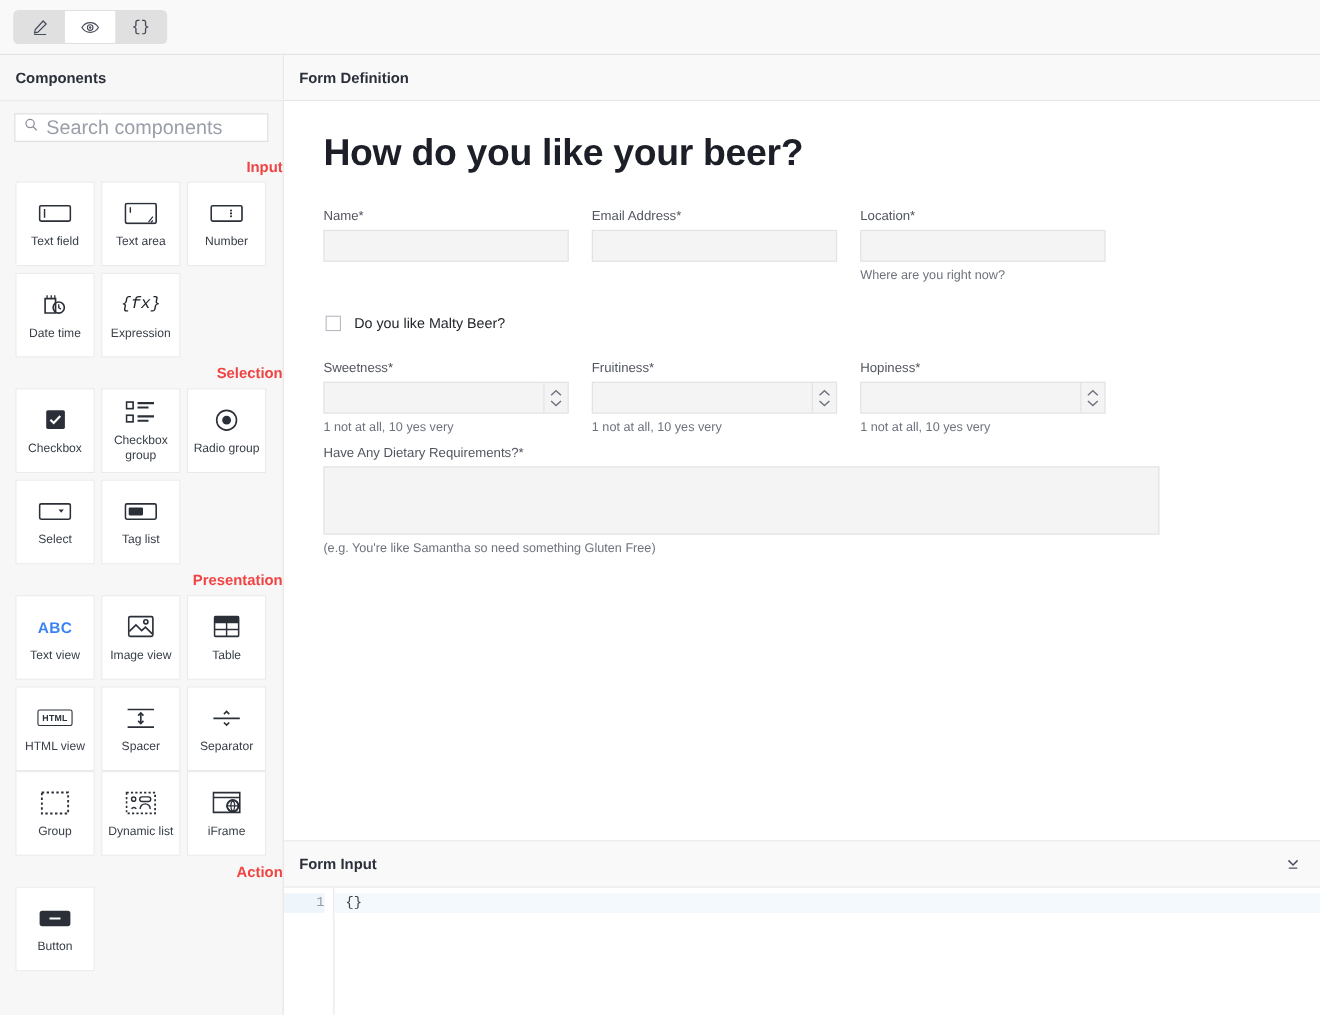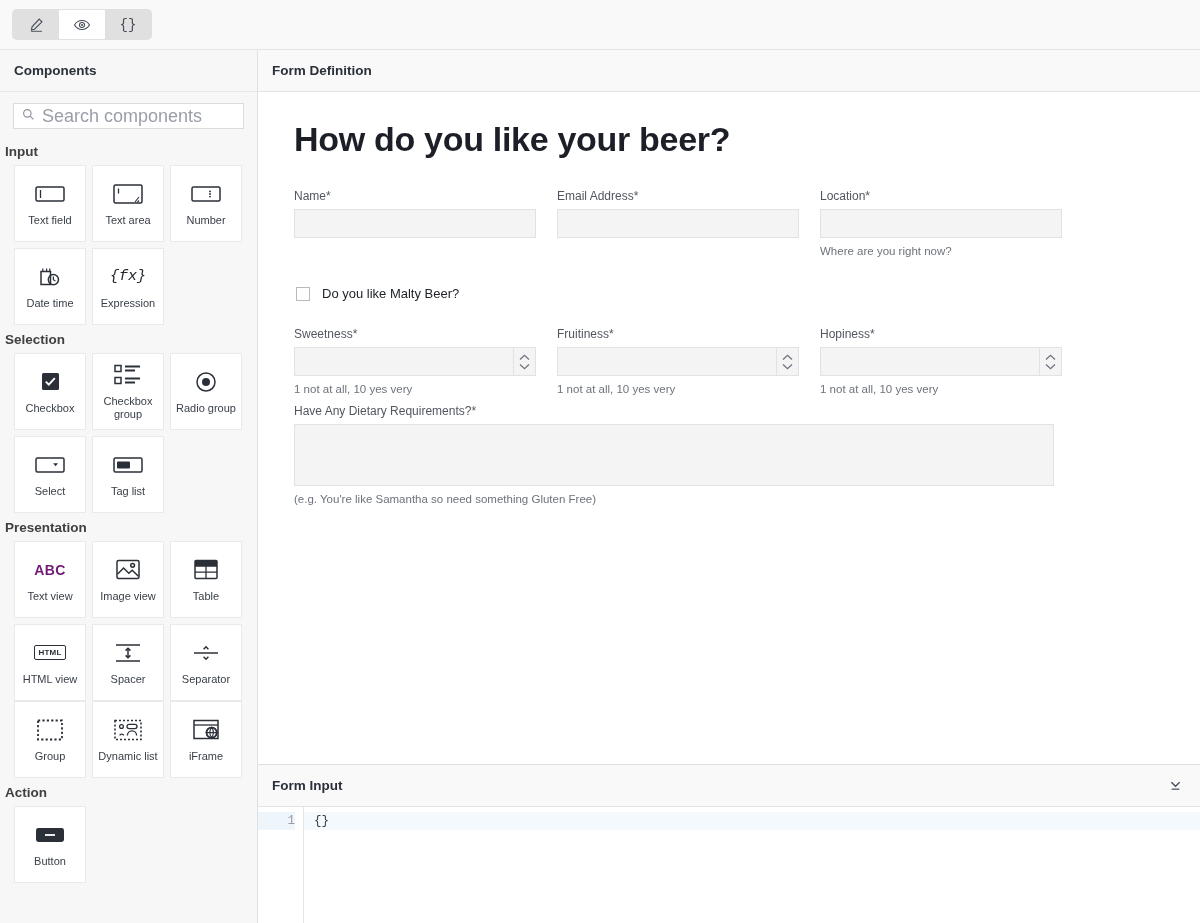--- a/index.html
+++ b/index.html
@@ -74,22 +74,23 @@
     font-size: 18px;
     color: #4b4f58;
     background: transparent;
     width: 100%;
   }
   .search-input::placeholder { color: #9a9ea8; }
 
   #palette-scroll { flex: 1 1 auto; overflow: hidden; padding: 0 0 10px 0; }
   .group-title {
     font-size: 13.5px; font-weight: bold;
-    color: #404040;
+    color: #ef4444;
     padding: 7px 0 6px 5px;
+    text-align: right;
   }
   .tile-grid {
     display: flex; flex-wrap: wrap;
     gap: 6px;
     padding: 0 14px;
   }
   .tile {
     width: 72px; height: 77px;
     background: #ffffff;
     border: 1px solid #eaeaea;
@@ -102,21 +103,21 @@
   .tile .tile-ico {
     height: 26px; display: flex; align-items: center; justify-content: center;
     color: #2b3038;
   }
   .tile .tile-lbl {
     font-size: 11px; line-height: 13px;
     color: #3a4049;
     text-align: center;
     max-width: 68px;
   }
-  .tile .tile-abc { font-size: 14px; font-weight: bold; letter-spacing: .4px; color: #701a75; }
+  .tile .tile-abc { font-size: 14px; font-weight: bold; letter-spacing: .4px; color: #3b82f6; }
   .tile .tile-fx  { font-size: 15px; color: #21252b; font-family: Liberation Mono, monospace; font-style: italic; }
   .tile .tile-html {
     font-size: 8px; font-weight: bold; letter-spacing: .2px;
     border: 1.6px solid #2b3038; border-radius: 2px;
     padding: 2px 3px; color: #2b3038;
   }
 
   
   #main-col { width: 942px; height: 873px; display: flex; flex-direction: column; }
 
@@ -146,21 +147,21 @@
   }
   #form-title {
     font-size: 34px; font-weight: bold;
     color: #1c1f27;
     letter-spacing: -0.3px;
     margin: 6px 0 30px 0;
   }
 
   .row { display: flex; gap: 21px; margin-bottom: 8px; }
   .field { display: flex; flex-direction: column; }
-  .field.w3 { width: 242px; }
+  .field.w3 { width: 223px; }
   .field.wfull { width: 760px; }
 
   .field-label {
     font-size: 12px; color: #52565f;
     margin-bottom: 6px; line-height: 14px;
   }
   .ctl {
     height: 29px;
     background: #f4f4f4;
     border: 1px solid #e2e2e4;

